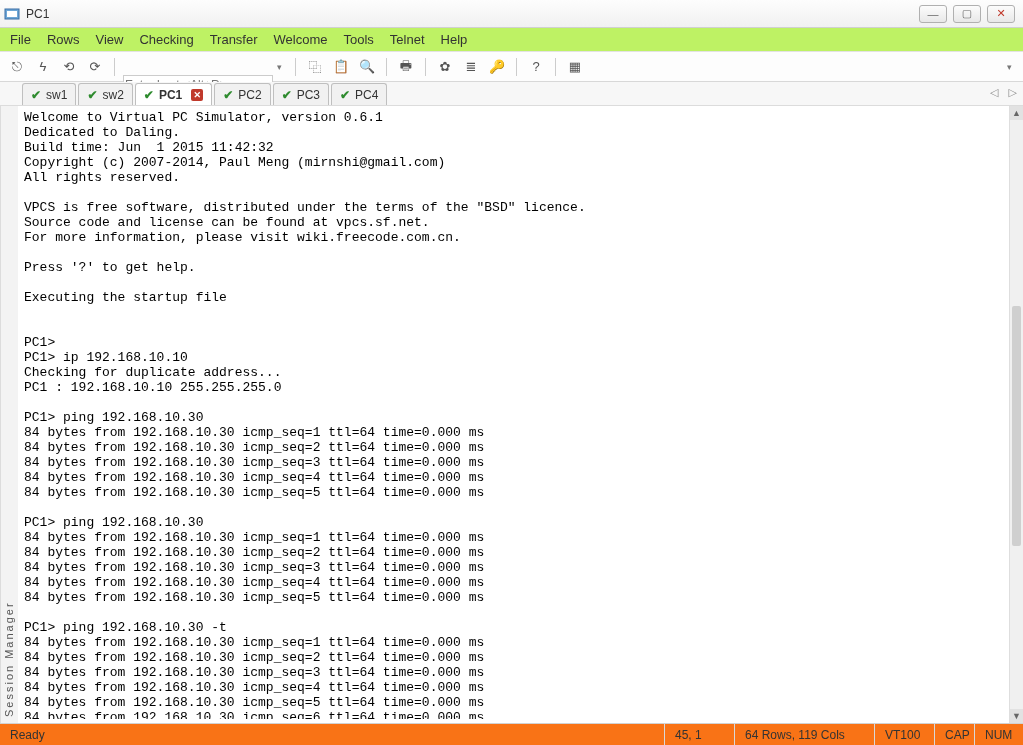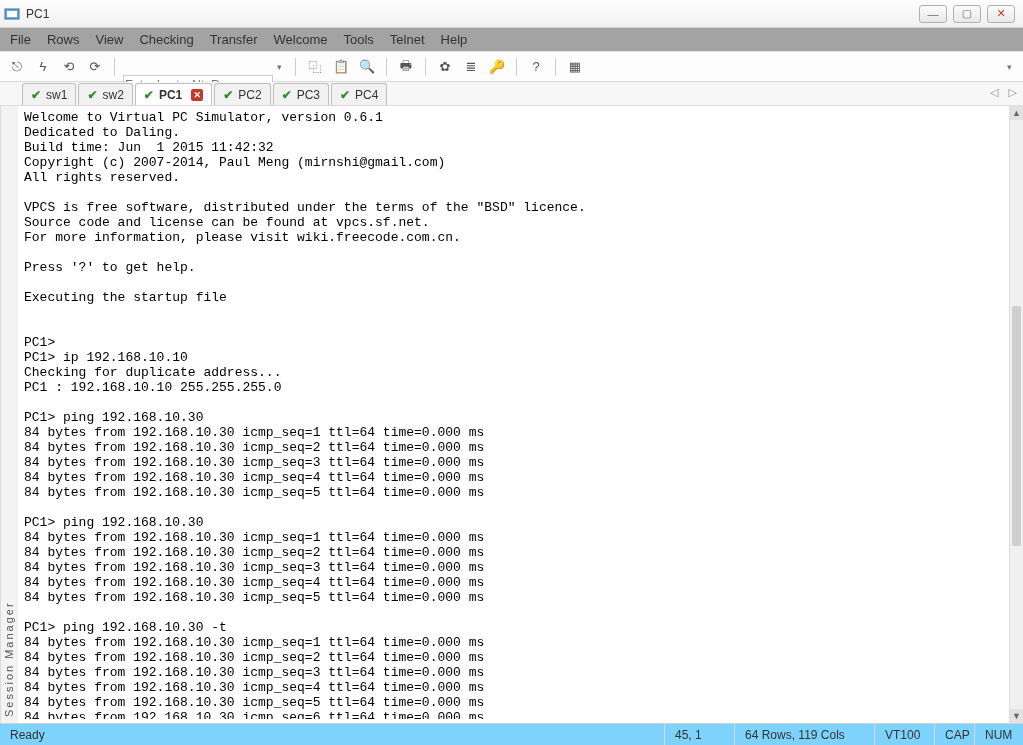--- a/index.html
+++ b/index.html
@@ -30,21 +30,21 @@
   .winbtn {
     width:28px; height:18px; border:1px solid #b0b0b0; border-radius:3px;
     background: linear-gradient(#fcfcfc,#e8e8e8);
     display:flex; align-items:center; justify-content:center;
     font-size:11px; color:#666;
   }
   .winbtn.close { color:#c0392b; }
   
   .menubar {
     height: 24px;
-    background:#a3a3a3;
+    background:#bef264;
     border-bottom:1px solid #e3e3e3;
     display:flex; align-items:center;
     padding: 0 10px;
     gap: 16px;
     font-size:13px;
     color:#333;
   }
   .menubar span { cursor:default; }
   
   .toolbar {
@@ -120,21 +120,21 @@
   }
   .vscroll {
     position:absolute; right:0; top:0; bottom:0; width:14px;
     background:#f0f0f0; border-left:1px solid #dedede;
   }
   .vscroll .arrow { height:14px; background:#e2e2e2; display:flex;align-items:center;justify-content:center;font-size:9px;color:#666;}
   .vscroll .thumb { position:absolute; left:2px; right:2px; top:200px; height:240px; background:#cfcfcf; border-radius:2px;}
   
   .statusbar {
     height: 22px;
-    background:#7dd3fc;
+    background:#f97316;
     border-top:1px solid #d2d2d2;
     display:flex; align-items:center;
     font-size:12px; color:#333;
   }
   .statusbar .cell { padding:0 10px; border-right:1px solid #d8d8d8; height:100%; display:flex;align-items:center;}
   .statusbar .grow { flex:1; }
 </style>
 </head>
 <body>
 

